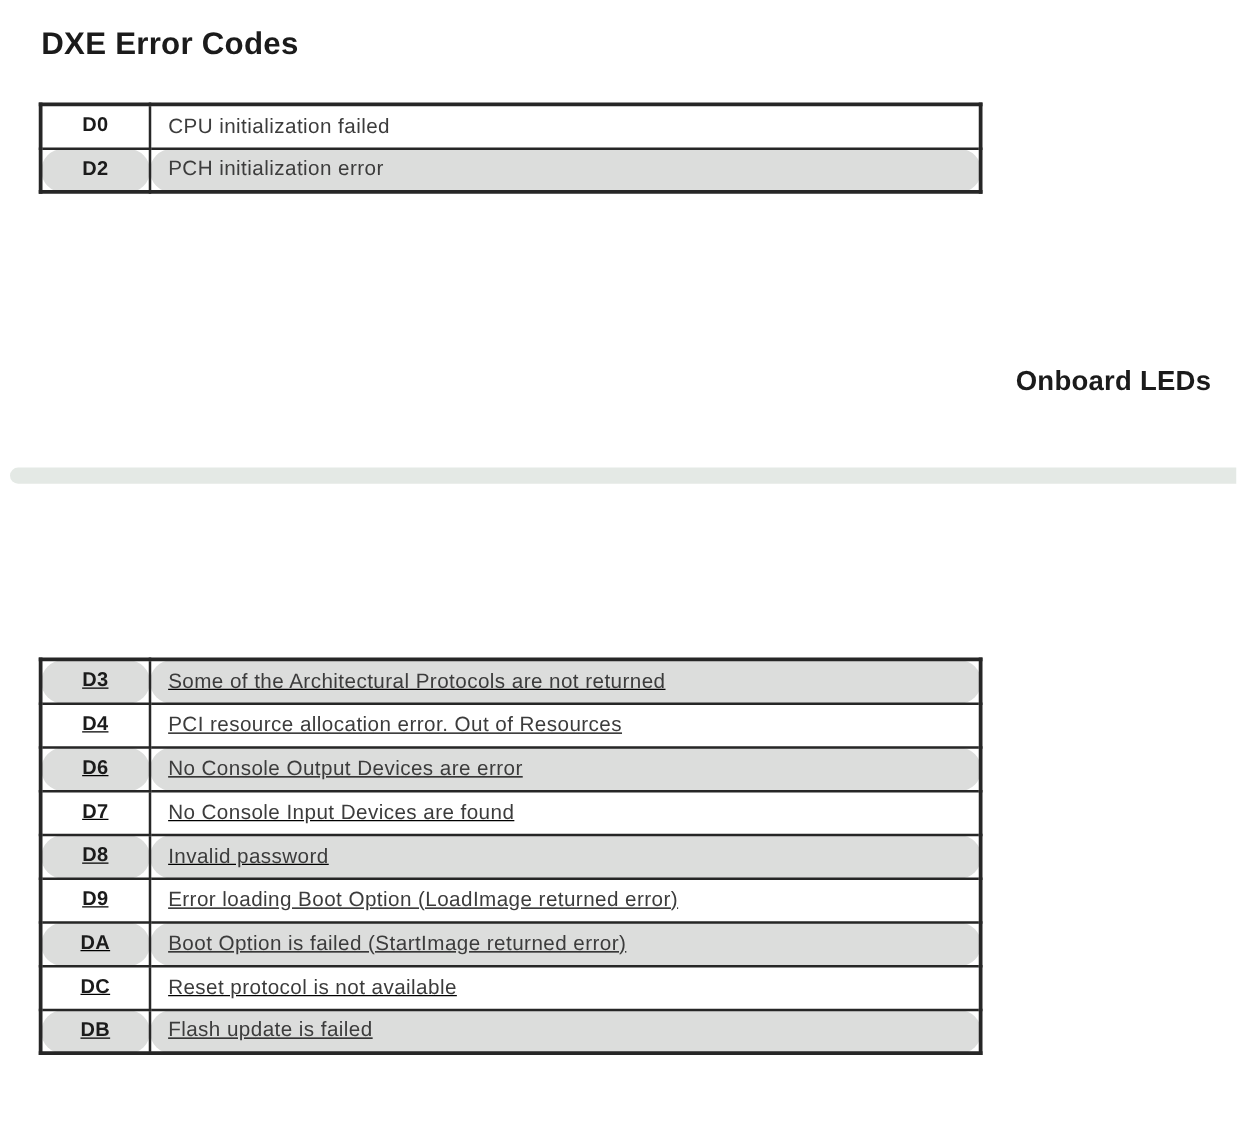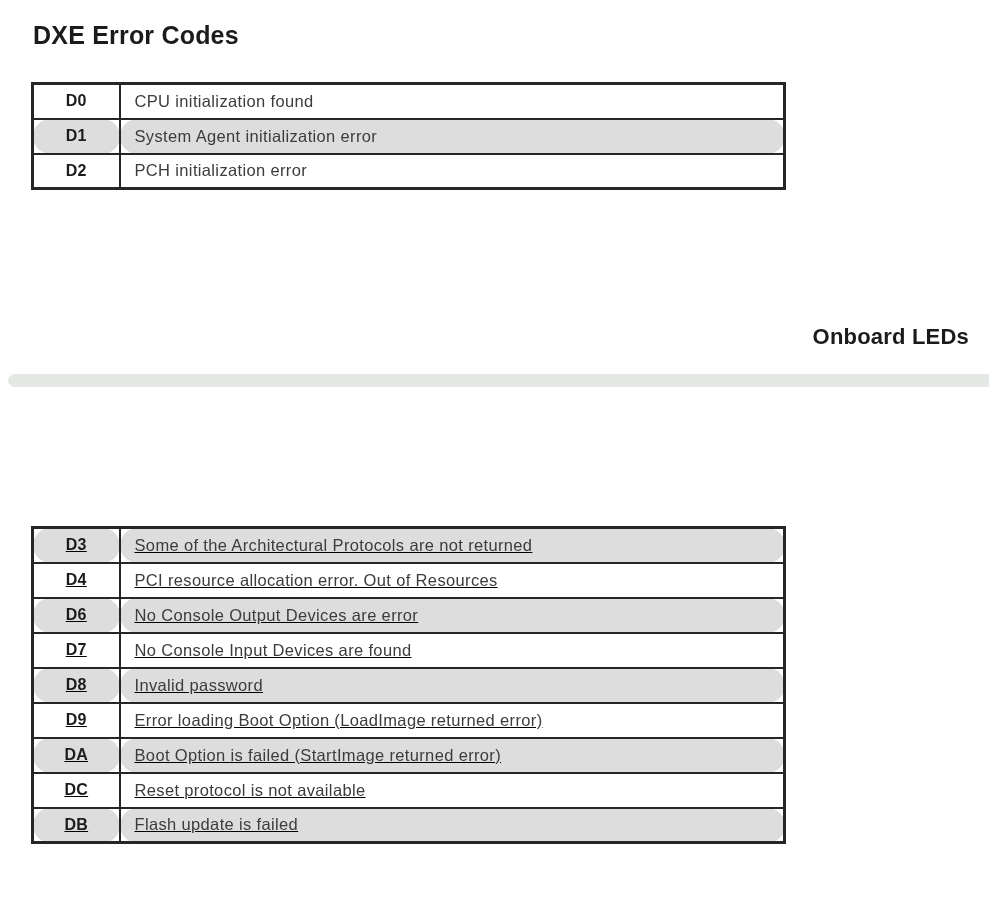--- a/index.html
+++ b/index.html
@@ -27,21 +27,21 @@
     left: 25px;
     top: 13px;
     font-size: 25px;
     font-weight: bold;
     color: var(--text-primary);
     letter-spacing: 0.2px;
   }
   .section-heading {
     position: absolute;
     right: 28px;
-    top: 316px;
+    top: 284px;
     font-size: 22px;
     font-weight: bold;
     color: var(--text-primary);
     letter-spacing: 0.2px;
     text-align: right;
   }
   .divider-band {
     position: absolute;
     left: 0;
     top: 366px;
@@ -85,27 +85,23 @@
 <body>
 
 <div class="page">
 
   <h1 class="page-title">DXE Error Codes</h1>
 
   <table class="codes-table table-top">
     <tbody>
   <tr>
     <td class="code-cell">D0</td>
-    <td class="desc-cell">CPU initialization found</td>
+    <td class="desc-cell">CPU initialization failed</td>
   </tr>
 
-  <tr>
-    <td class="code-cell">D1</td>
-    <td class="desc-cell">System Agent initialization error</td>
-  </tr>
 
   <tr>
     <td class="code-cell">D2</td>
     <td class="desc-cell">PCH initialization error</td>
   </tr>
 </tbody>
   </table>
 
   <h2 class="section-heading">Onboard LEDs</h2>
 

